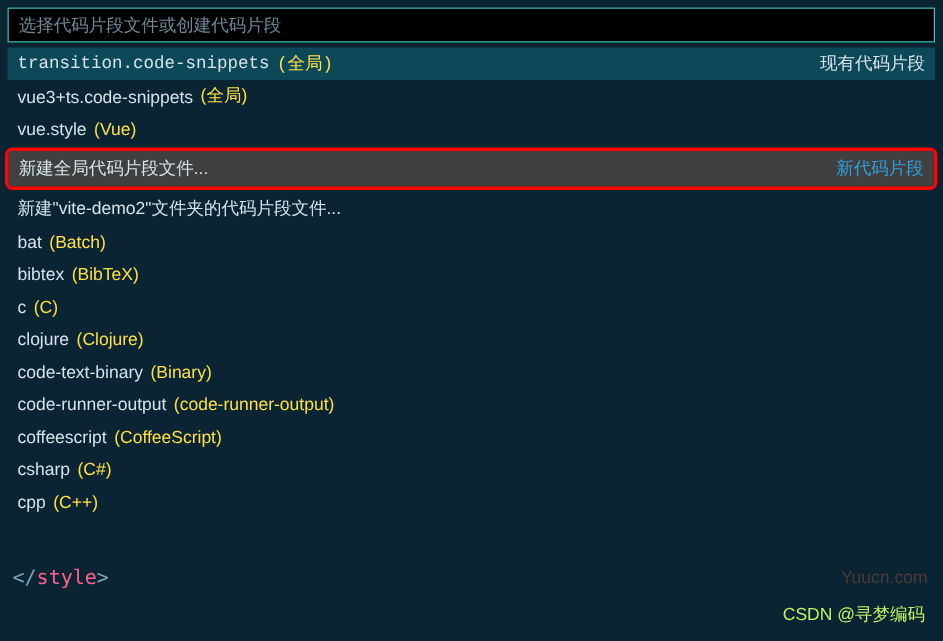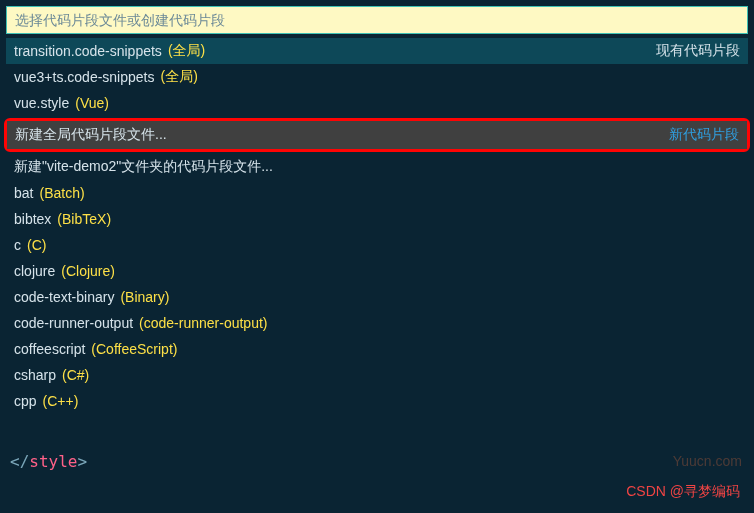--- a/index.html
+++ b/index.html
@@ -12,41 +12,42 @@
     color: #c5d4dc;
     overflow: hidden;
     position: relative;
   }
   .container {
     padding: 6px 6px 0 6px;
   }
   .search-box {
     width: 100%;
     height: 28px;
-    background: #fef9c3;
+    background: #000000;
     border: 1px solid #3fc1b4;
     color: #6b8997;
     padding: 0 8px;
     font-size: 14px;
     outline: none;
   }
   .search-box::placeholder { color: #6b8997; }
   .list {
     margin-top: 4px;
   }
   .item {
     display: flex;
     align-items: center;
     height: 26px;
     padding: 0 8px;
     cursor: pointer;
     position: relative;
   }
   .item.selected {
     background: #0d4858;
+    font-family: Liberation Mono, monospace;
   }
   .label { color: #d6e3ea; }
   .meta { color: #fde047; margin-left: 6px; }
   .badge {
     position: absolute;
     right: 8px;
     color: #d6e3ea;
   }
   .badge.blue { color: #2f9fe0; }
   .highlight-box {
@@ -76,21 +77,21 @@
     right: 12px;
     bottom: 44px;
     color: rgba(200,100,60,0.35);
     font-size: 14px;
     font-family: sans-serif;
   }
   .footer {
     position: absolute;
     right: 14px;
     bottom: 12px;
-    color: #ef4444;
+    color: #bef264;
     font-size: 14px;
   }
 </style>
 </head>
 <body>
 
 <div class="container">
   <input class="search-box" type="text" placeholder="选择代码片段文件或创建代码片段" style="">
 
   <div class="list">

